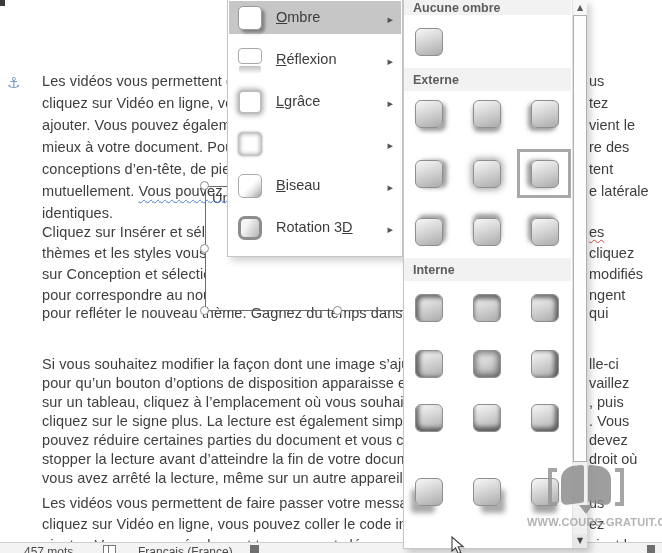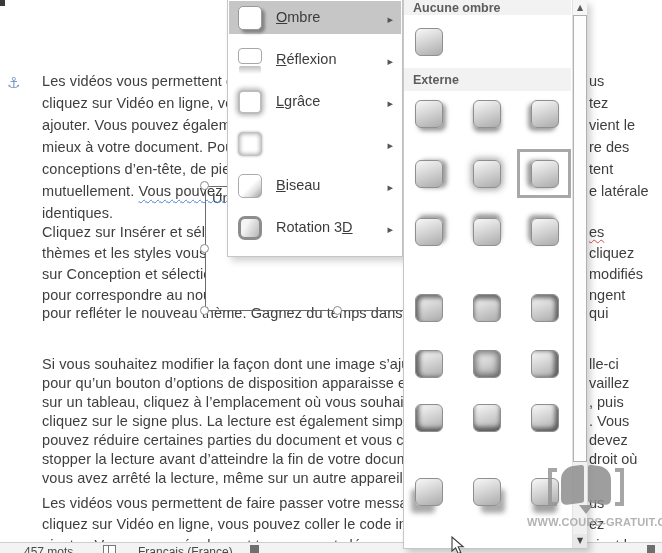--- a/index.html
+++ b/index.html
@@ -226,20 +226,21 @@
     <div class="sq sh-r"></div>
     <div class="sq sh-c"></div>
     <div class="sq sh-l"></div>
   </div>
   <div class="g-row" style="top:218px">
     <div class="sq sh-tr"></div>
     <div class="sq sh-t"></div>
     <div class="sq sh-tl"></div>
   </div>
 
+  <div class="sec-head" style="top:258px;height:23px">Interne</div>
   <div class="g-row" style="top:294px">
     <div class="sq in-tl"></div>
     <div class="sq in-t"></div>
     <div class="sq in-tr"></div>
   </div>
   <div class="g-row" style="top:350px">
     <div class="sq in-l"></div>
     <div class="sq in-c"></div>
     <div class="sq in-r"></div>
   </div>

